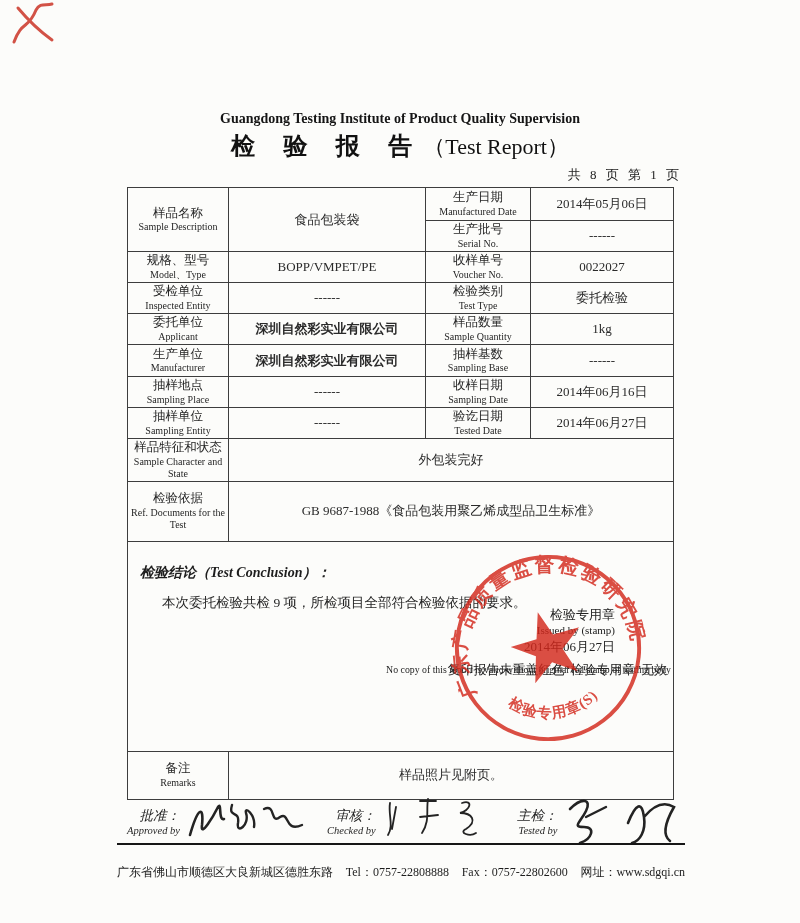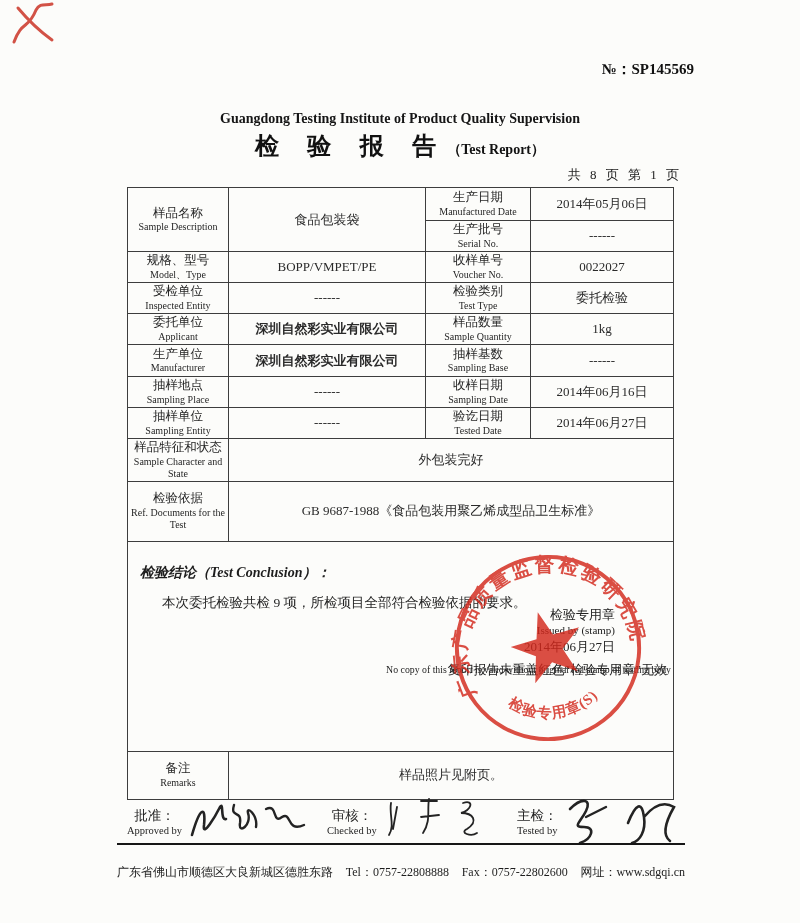--- a/index.html
+++ b/index.html
@@ -10,21 +10,21 @@
     color:#222;
   }
   .abs { position:absolute; }
 
   
   .report-no { top:60px; left:0; width:694px; text-align:right; font-weight:bold; font-size:15px; color:#111; }
   .institute-cn { top:84px; left:0; width:800px; text-align:center; font-size:21px; font-weight:bold; letter-spacing:9px; color:#151515; }
   .institute-en { top:111px; left:0; width:800px; text-align:center; font-size:14px; font-weight:bold; color:#151515; }
   .title-row { top:130px; left:0; width:800px; text-align:center; color:#111; }
   .title-cn { font-size:24px; font-weight:bold; letter-spacing:7px;font-family:Liberation Mono, monospace; }
-  .title-en { font-size:14px; font-weight:bold; }
+  .title-en { font-size:22px; font-weight:normal; }
   .pagination { top:166px; left:0; width:682px; text-align:right; font-size:13px; letter-spacing:3px; }
 
   
   table.report { position:absolute; left:127px; top:187px; width:546px; border-collapse:collapse; table-layout:fixed; }
   table.report td { border:1px solid #3d3d3d; text-align:center; vertical-align:middle; padding:1px 3px; overflow:hidden; }
   .lc { font-size:12.5px; color:#262626; line-height:1.25; }
   .le { font-size:10px; color:#262626; line-height:1.2; }
   .val { font-size:13px; color:#2a2a2a; }
   td.left { text-align:left; padding-left:13px; }
 
@@ -42,21 +42,21 @@
   
   :root { --stamp-color:#d3281c; }
   .stamp { left:450px; top:550px; width:196px; height:196px; opacity:.82; transform:rotate(-16deg); z-index:6; pointer-events:none; }
   .stamp text { fill:var(--stamp-color); font-family:"Liberation Serif",serif; font-weight:bold; }
   .stamp circle { stroke:var(--stamp-color); fill:none; }
   .stamp polygon { fill:var(--stamp-color); }
 
   
   .sig-row { left:127px; top:793px; width:560px; display:flex; }
   .sig-group { display:flex; align-items:center; }
-  .sig-label { text-align:center; }
+  .sig-label { text-align:right;font-style:italic; }
   .sig-label .cn { font-size:13.5px; color:#1f1f1f; }
   .sig-label .en { font-size:10.5px; color:#1f1f1f; }
   .sig-svg { margin-left:4px; }
   .sig-svg path { stroke:#232323; fill:none; stroke-linecap:round; }
 
   
   .footer { left:117px; top:843px; width:568px; border-top:2px solid #161616; padding-top:19px;
             font-size:12px; color:#1d1d1d; display:flex; justify-content:space-between; white-space:nowrap; }
 
   
@@ -66,23 +66,20 @@
 </head>
 <body>
 
 <div class="page">
 
   <svg class="abs corner-mark" width="58" height="52" viewBox="0 0 58 52">
     <path d="M8,42 C16,20 22,30 30,10 C34,2 40,6 46,4"></path>
     <path d="M12,8 C22,20 32,30 46,40"></path>
   </svg>
 
-  <div class="abs report-no">
-    <span>№：</span><span>SP145569</span>
-  </div>
   <div class="abs institute-en">Guangdong Testing Institute of Product Quality Supervision</div>
   <div class="abs title-row">
     <span class="title-cn">检 验 报 告</span>
     <span class="title-en">（Test Report）</span>
   </div>
   <div class="abs pagination">共 8 页 第 1 页</div>
 
   <table class="report">
     <colgroup>
         <col style="width:101px">

